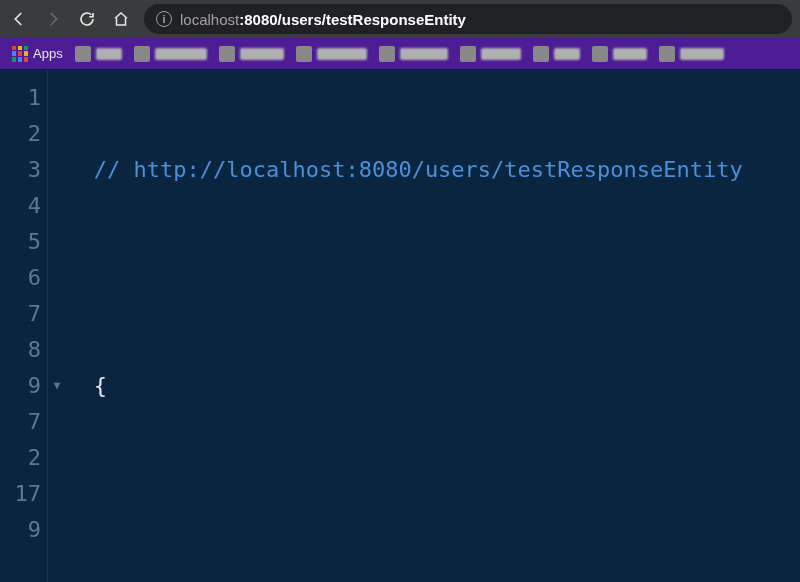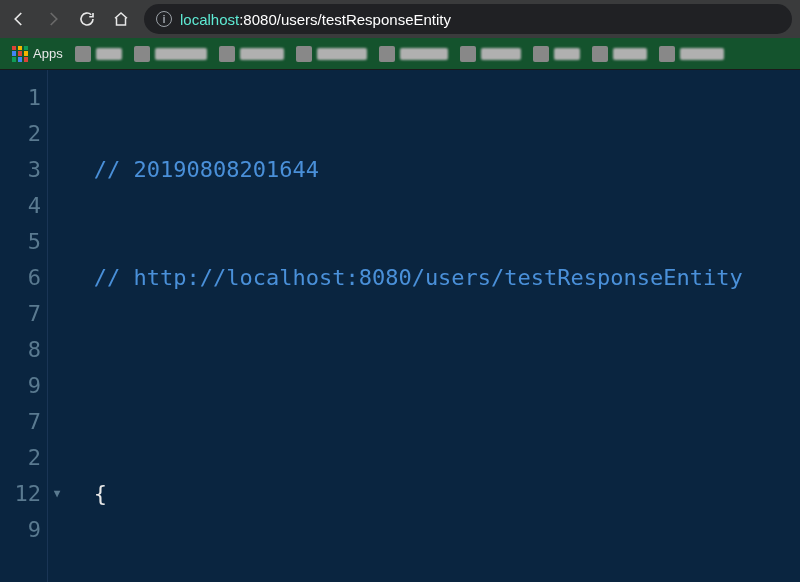--- a/index.html
+++ b/index.html
@@ -46,24 +46,24 @@
       width: 16px; height: 16px;
       border: 1.6px solid #9aa0a6;
       border-radius: 50%;
       display: flex;
       align-items: center;
       justify-content: center;
       font-size: 11px;
       color: #9aa0a6;
       font-weight: bold;
     }
-    .addr-host { color: #5eead4; }
-    .addr-path-port { color: #ffffff; }
+    .addr-host { color: #a3a3a3; }
+    .addr-path-port { color: #ffffff; font-weight: bold; }
     .bookmarks-bar {
-      background-color: #14532d;
+      background-color: #4c1d95;
       height: 32px;
       display: flex;
       align-items: center;
       padding: 0 12px;
       gap: 12px;
       border-bottom: 1px solid #1a1a1a;
       overflow: hidden;
     }
     .apps-icon {
       width: 16px; height: 16px;
@@ -228,25 +228,24 @@
     <div>2</div>
     <div>3</div>
     <div>4</div>
     <div>5</div>
     <div>6</div>
     <div>7</div>
     <div>8</div>
     <div>9</div>
     <div>7</div>
     <div>2</div>
-    <div>12</div>
+    <div>17</div>
     <div>9</div>
   </div>
   <div class="code">
-    <div class="code-line">   <span class="tk-comment">// 20190808201644</span></div>
     <div class="code-line">   <span class="tk-comment">// http://localhost:8080/users/testResponseEntity</span></div>
     <div class="code-line"></div>
     <div class="code-line"><span class="fold">▼</span>   <span class="tk-brace">{</span></div>
     
     
     
     
     
     
     

